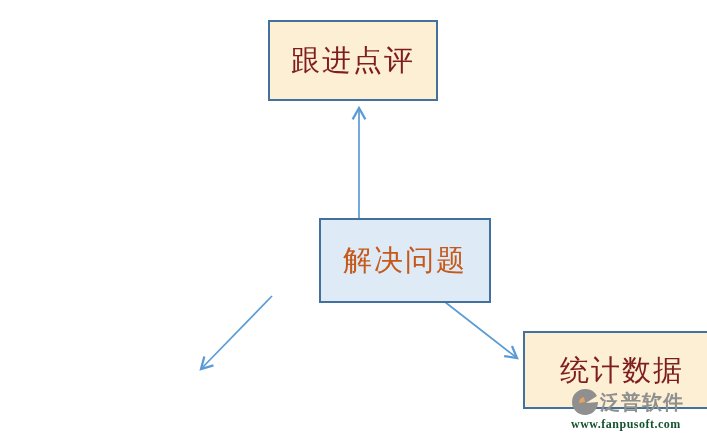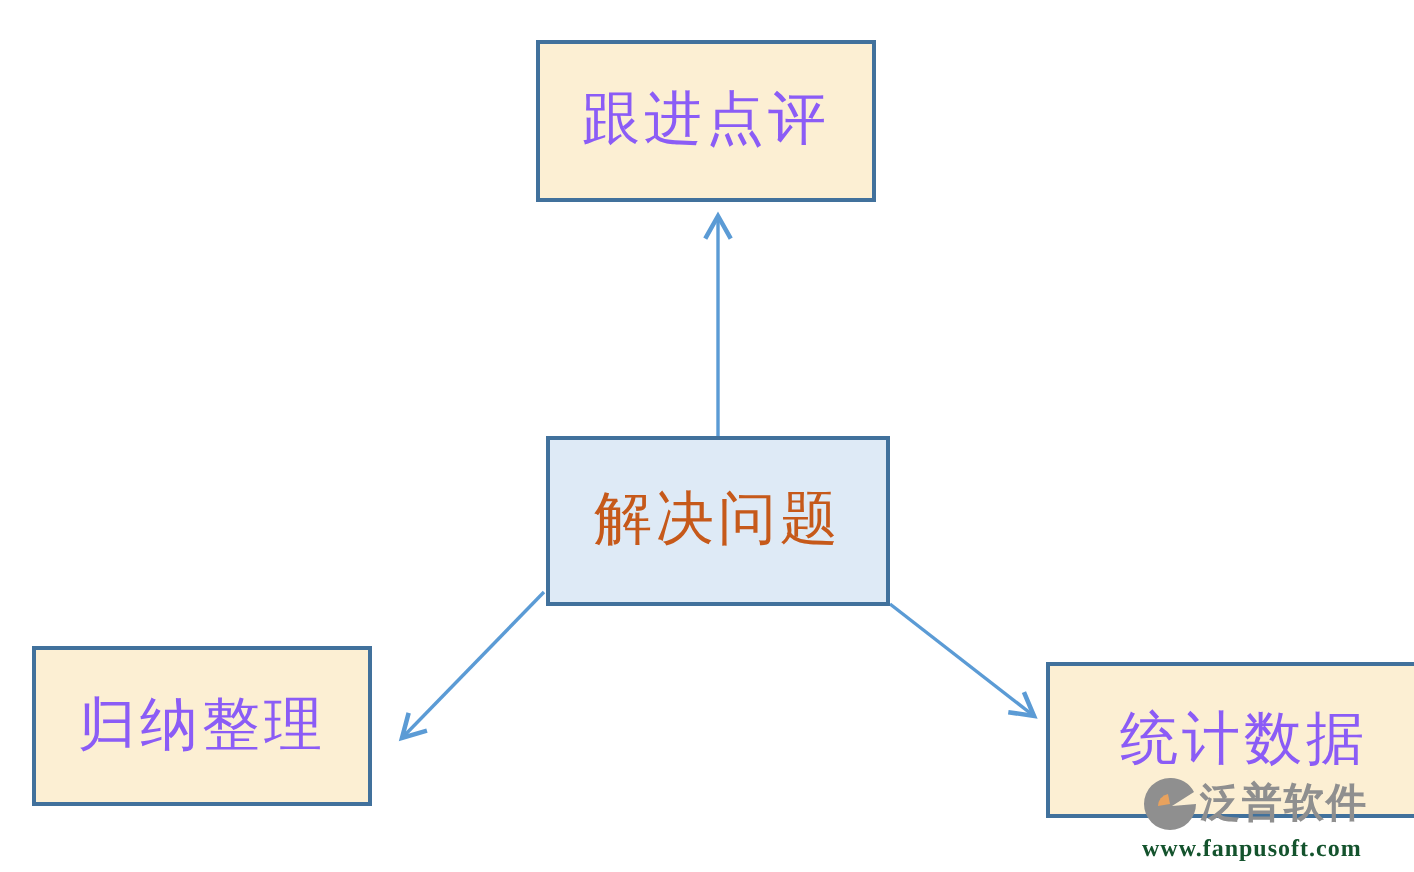--- a/index.html
+++ b/index.html
@@ -4,24 +4,24 @@
 <style>
   html,body{margin:0;padding:0;}
   body{
     width:707px;height:436px;position:relative;background:#ffffff;overflow:hidden;
     font-family:"Liberation Serif","DejaVu Serif",serif;
   }
   .stage{position:absolute;inset:0;width:707px;height:436px;}
   .node{
     position:absolute;display:flex;align-items:center;justify-content:center;
     box-sizing:border-box;border:2px solid #41719c;
-    font-size:29px;color:#8b5cf6;letter-spacing:2px;line-height:1;
+    font-size:29px;color:#7f1d1d;letter-spacing:2px;line-height:1;
   }
   .node.cream{background:#fcefd3;}
-  .node.blue{background:#deeaf6;}
+  .node.blue{background:#deeaf6;margin-left:46px;}
   .node-top{left:268px;top:20px;width:170px;height:81px;}
   .node-center{left:273px;top:218px;width:172px;height:85px;color:#c6591a;}
   .node-left{left:16px;top:323px;width:170px;height:80px;}
   .node-right{left:523px;top:331px;width:198px;height:78px;}
   svg.connectors{position:absolute;left:0;top:0;width:707px;height:436px;pointer-events:none;}
   .watermark{
     position:absolute;left:571px;top:388px;width:136px;z-index:5;
     display:flex;flex-direction:column;align-items:flex-start;
   }
   .wm-row{display:flex;align-items:center;gap:1px;}
@@ -52,23 +52,20 @@
   </svg>
 
   <div class="node cream node-top">
     <span>跟进点评</span>
   </div>
 
   <div class="node blue node-center">
     <span>解决问题</span>
   </div>
 
-  <div class="node cream node-left">
-    <span>归纳整理</span>
-  </div>
 
   <div class="node cream node-right">
     <span>统计数据</span>
   </div>
 
   <div class="watermark">
     <div class="wm-row">
       <svg class="wm-logo" viewBox="0 0 28 28">
         <path d="M14,1 A13,13 0 1 0 27,14 L15,15 L26,8 A13,13 0 0 0 14,1 Z" fill="#8f8f8f"></path>
         <path d="M13,9 A6,6 0 0 0 8,15 L14,14 Z" fill="#e8a25e"></path>

